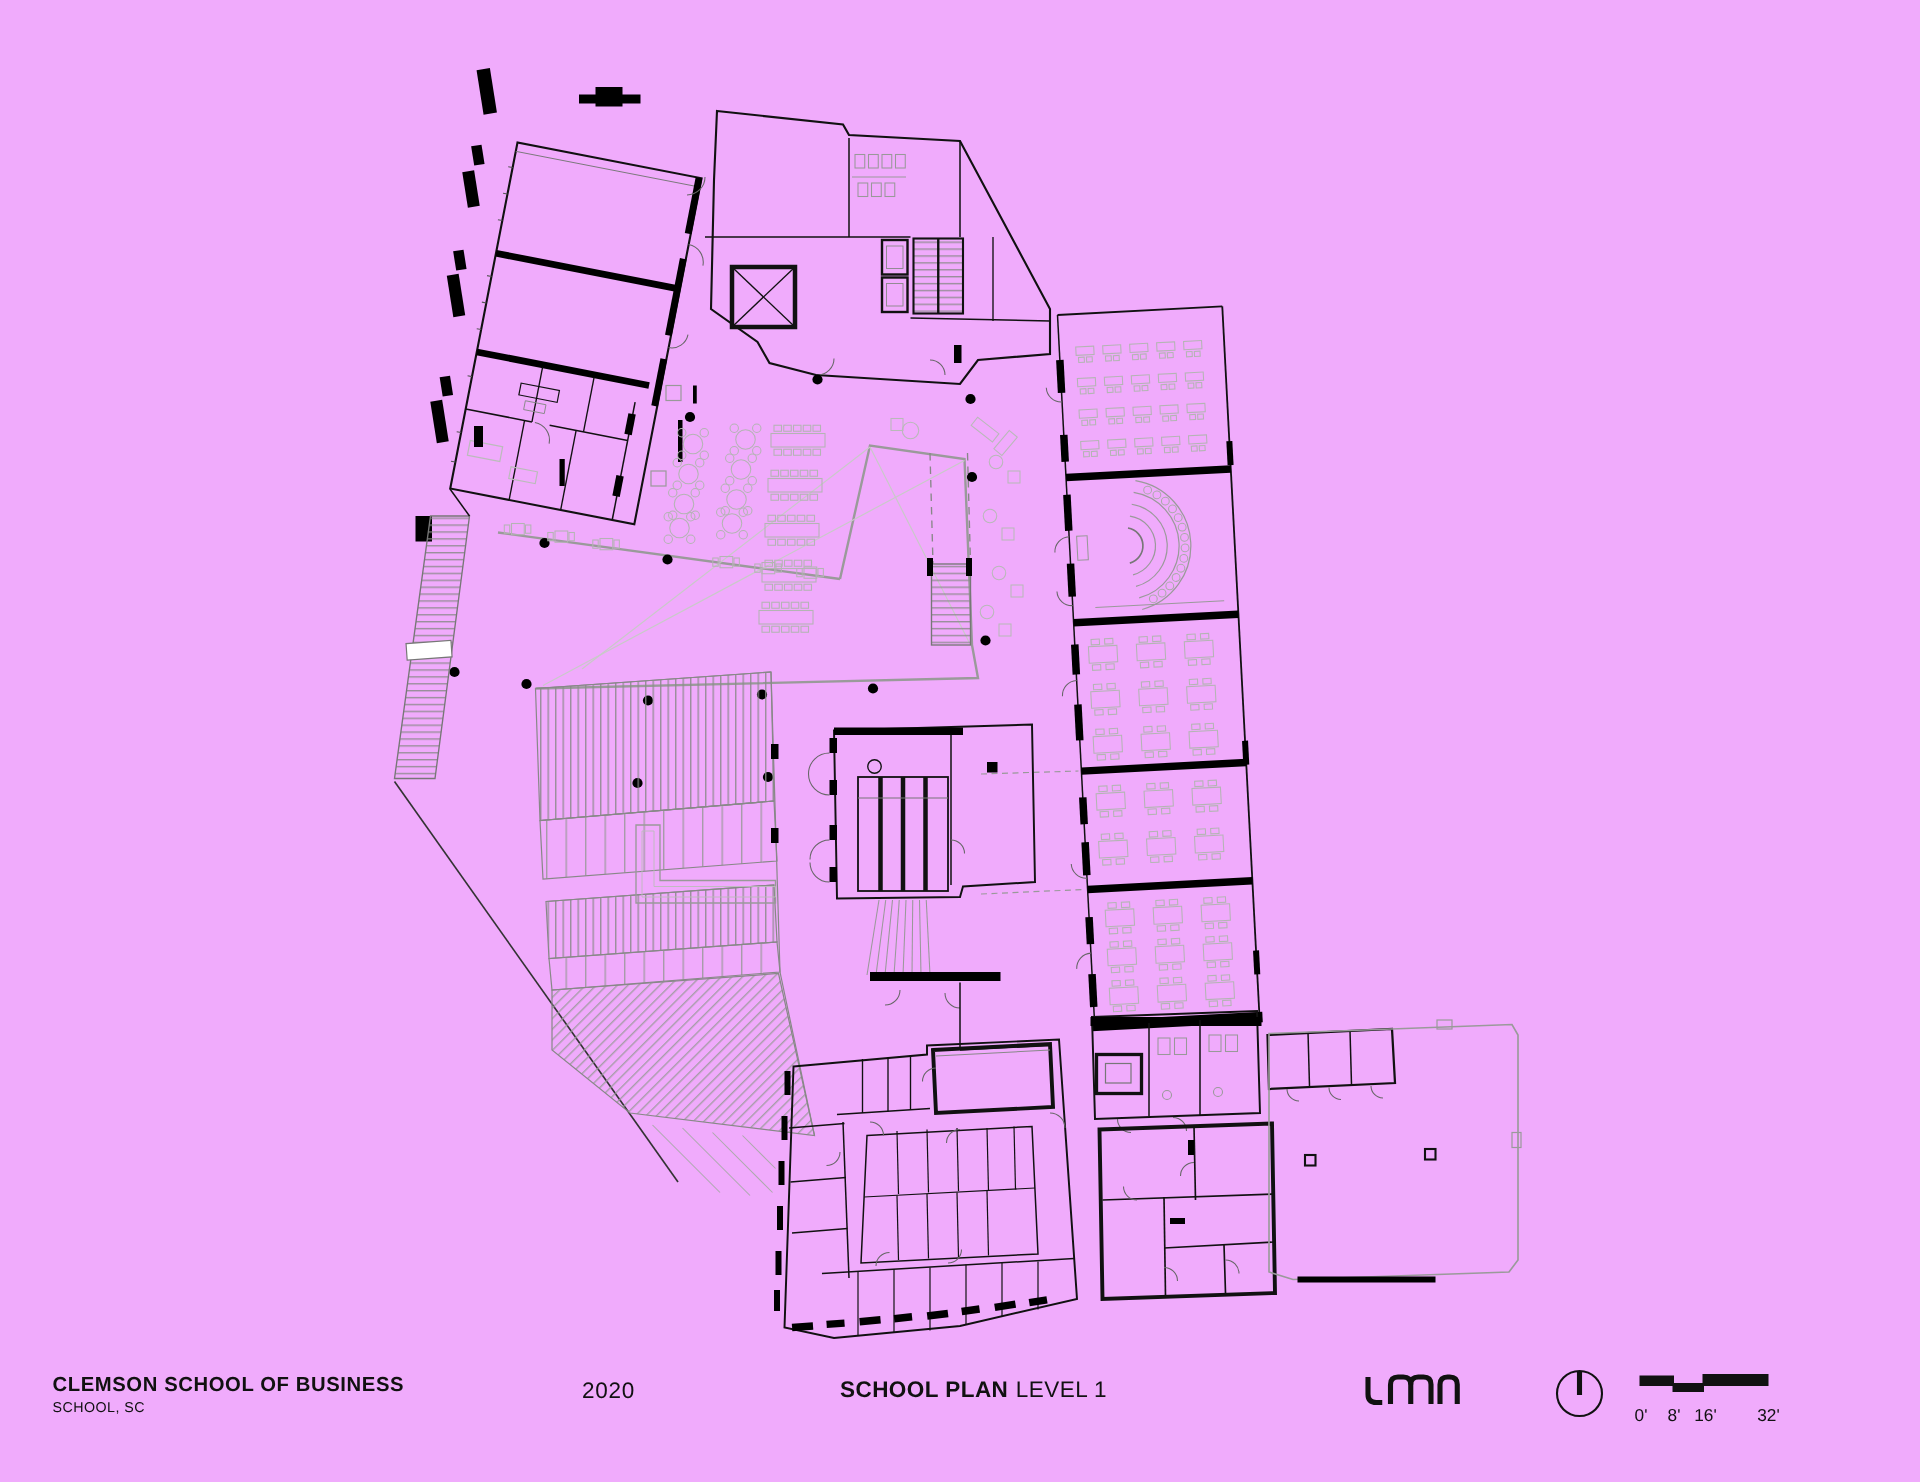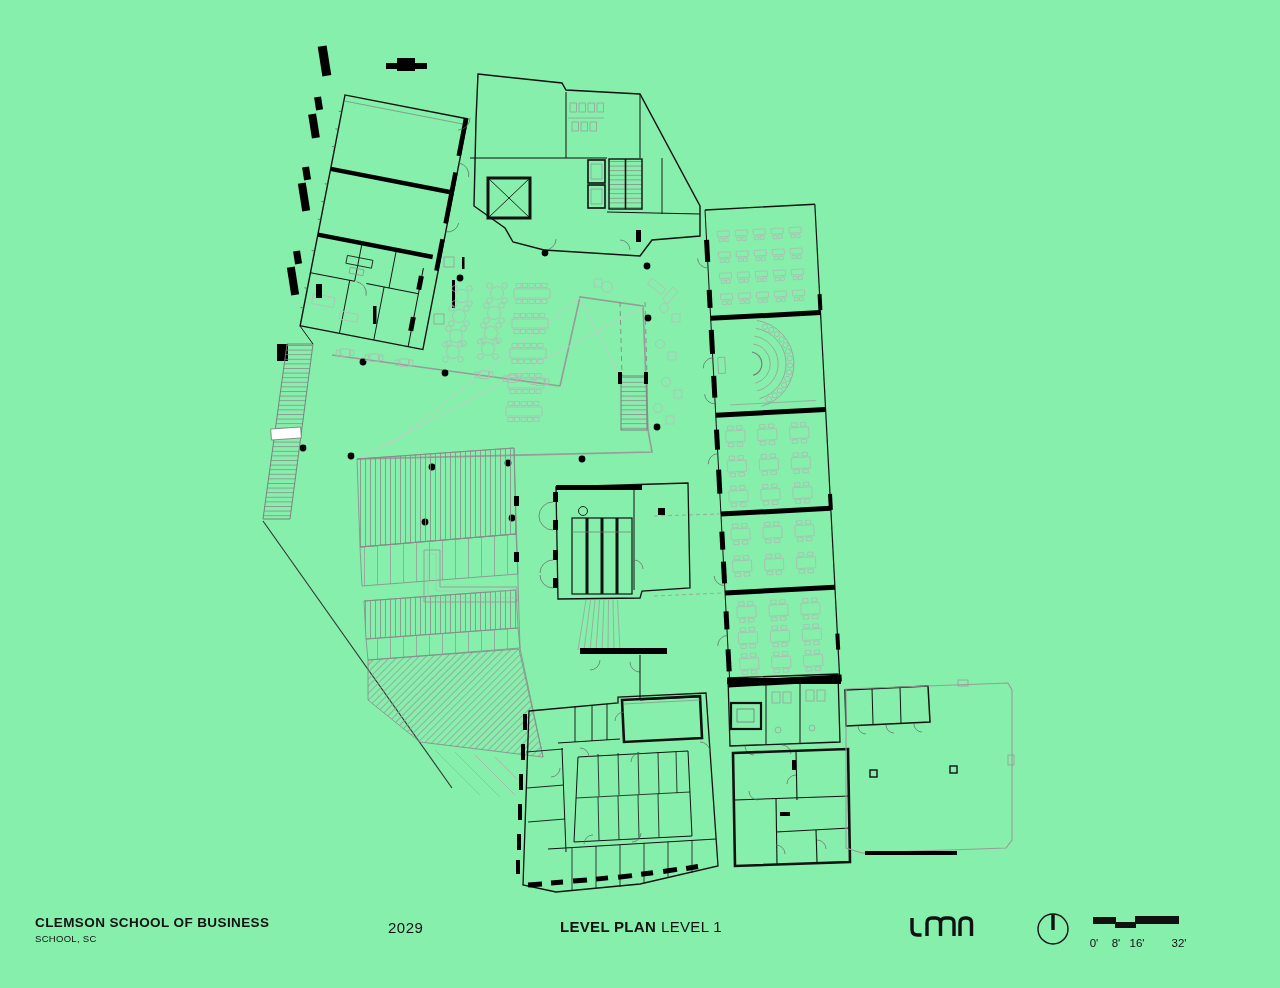--- a/index.html
+++ b/index.html
@@ -1,16 +1,16 @@
 <!DOCTYPE html>
 <html><head>
 <meta charset="utf-8">
 <style>
   html,body{margin:0;padding:0;background:#fff;}
-  .sheet{position:relative;width:1280px;height:988px;background:#86efac;overflow:hidden;
+  .sheet{position:relative;width:1280px;height:988px;background:#f0abfc;overflow:hidden;
          font-family:"Liberation Sans",sans-serif;color:#111;}
   .plan-svg{position:absolute;left:0;top:0;}
   .tb{position:absolute;white-space:nowrap;}
   .tb-name{font-size:13.5px;font-weight:bold;letter-spacing:.4px;}
   .tb-loc{font-size:9.5px;letter-spacing:.3px;margin-top:3px;}
   .tb-year{font-size:15px;letter-spacing:.5px;}
   .tb-title{font-size:15px;letter-spacing:.3px;}
   .tb-title .b{font-weight:bold;margin-right:5px;}
   svg text{font-family:"Liberation Sans",sans-serif;}
 </style>
@@ -534,24 +534,24 @@
     <rect x="865" y="851" width="92" height="4" fill="#000" stroke="none"></rect>
   </g>
 </svg>
 
 <div>
   <div class="tb" style="left:35px;top:915px;">
     <div class="tb-name">CLEMSON SCHOOL OF BUSINESS</div>
     <div class="tb-loc">SCHOOL, SC</div>
   </div>
 
-  <div class="tb tb-year" style="left:388px;top:919px;">2029</div>
+  <div class="tb tb-year" style="left:388px;top:919px;">2020</div>
 
   <div class="tb tb-title" style="left:560px;top:918px;">
-    <span class="b">LEVEL PLAN</span><span>LEVEL 1</span>
+    <span class="b">SCHOOL PLAN</span><span>LEVEL 1</span>
   </div>
 
   <svg class="tb" style="left:910px;top:915px;" width="64" height="26" viewBox="0 0 64 26" role="img" aria-label="LMN">
     <g fill="none" stroke="#111" stroke-width="3.4">
       <path d="M2,3 V14.5 Q2,20 7.5,20 H11.5"></path>
       <path d="M17,21 V8 Q17,3 22,3 H25.5 Q30.5,3 30.5,8 V21"></path>
       <path d="M30.5,8 Q30.5,3 35.5,3 H39 Q44,3 44,8 V21"></path>
       <path d="M50,21 V8 Q50,3 55,3 H56.5 Q61.5,3 61.5,8 V21"></path>
     </g>
   </svg>

